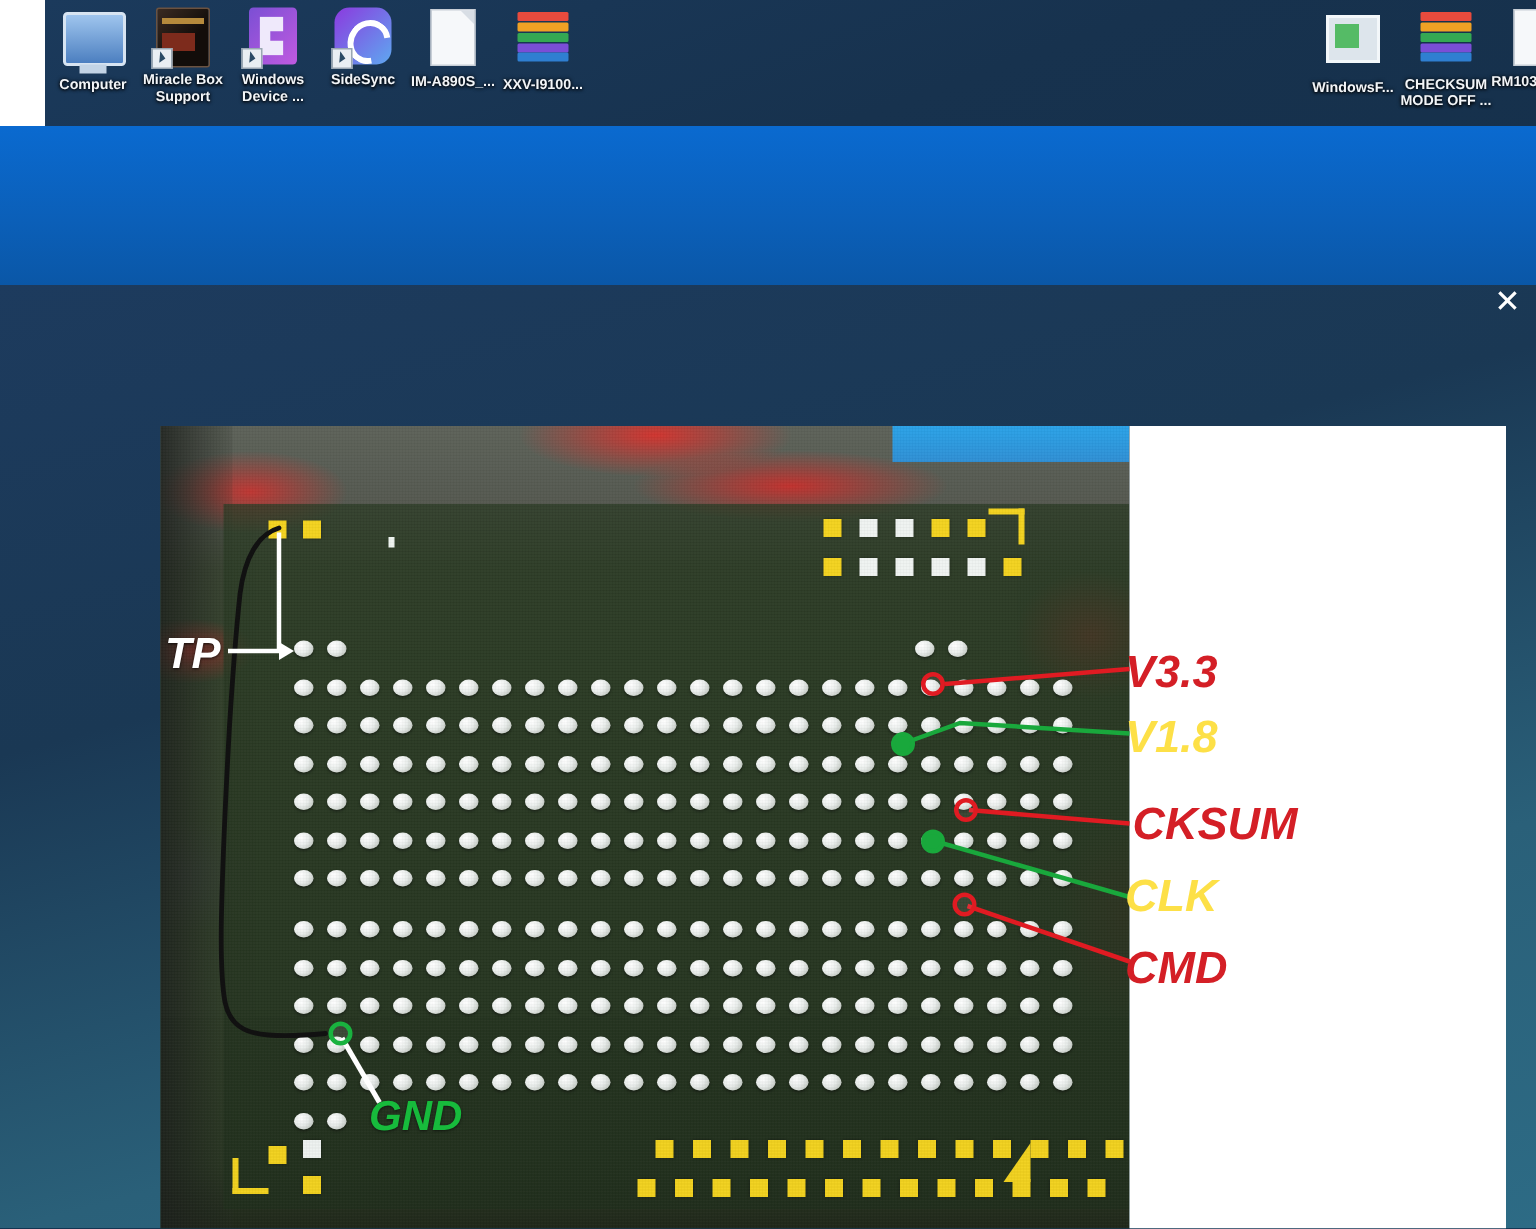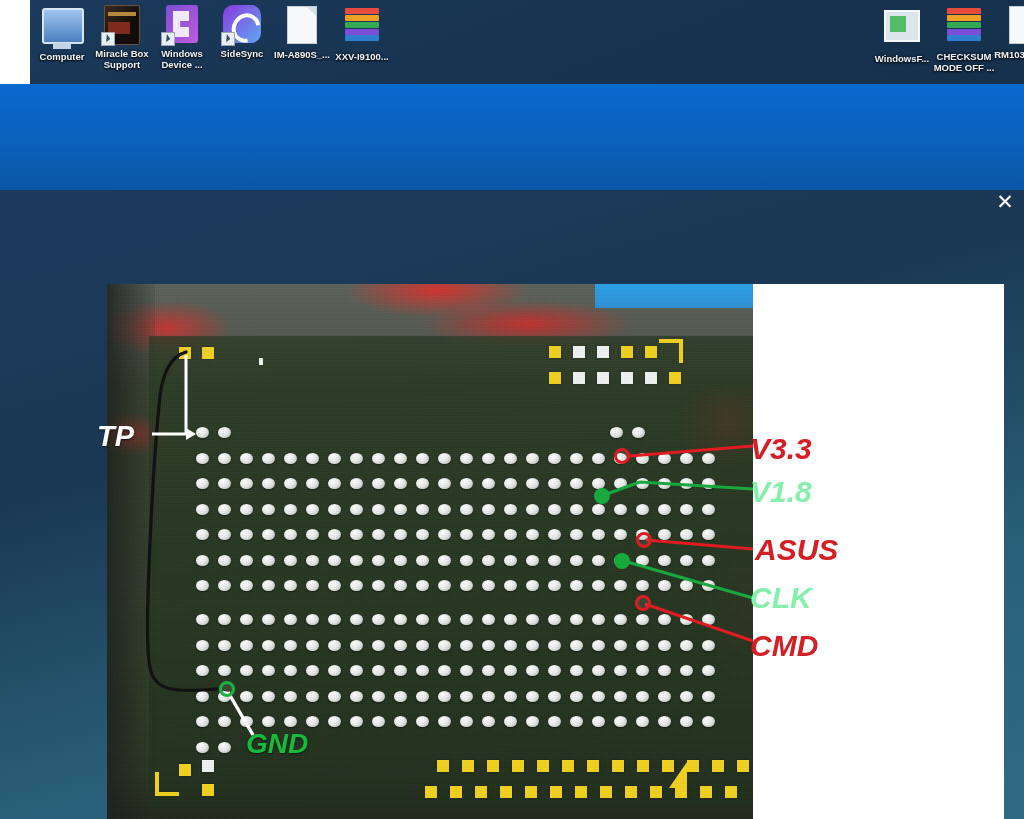--- a/index.html
+++ b/index.html
@@ -129,21 +129,21 @@
   .mk.greenring{border:3px solid #19b23f;background:rgba(255,255,255,.10);}
 
   svg.anno{position:absolute;left:0;top:0;width:1024px;height:819px;overflow:visible;pointer-events:none;}
 
   
   #white-panel{position:absolute;left:753px;top:284px;width:251px;height:535px;background:#fff;z-index:42;}
 
   .label{position:absolute;font-style:italic;font-weight:bold;
      font-family:"Liberation Sans","DejaVu Sans",sans-serif;white-space:nowrap;z-index:50;}
   .label.red{color:#d41f26;}
-  .label.green{color:#86efac;}
+  .label.green{color:#fde047;}
   .label.white{color:#ffffff;text-shadow:0 1px 2px rgba(0,0,0,.7);}
   .label.greenshadow{color:#17bb3c;text-shadow:0 1px 2px rgba(0,0,0,.55);}
 
   
   #close-btn{position:absolute;right:6px;top:188px;width:26px;height:26px;z-index:70;
      display:flex;align-items:center;justify-content:center;color:#fff;font-size:21px;line-height:1;}
 </style>
 </head>
 <body>
 
@@ -981,19 +981,19 @@
   <path fill="none" stroke="#ffffff" stroke-width="3.4" d="M228,692 L253,735"></path>
 </svg>
 
 <div class="mk red" style="left:614px;top:448px;z-index:49"></div>
 <div class="mk green" style="left:594px;top:488px;z-index:49"></div>
 <div class="mk red" style="left:636px;top:532px;z-index:49"></div>
 <div class="mk green" style="left:614px;top:553px;z-index:49"></div>
 <div class="mk red" style="left:635px;top:595px;z-index:49"></div>
 <div class="mk greenring" style="left:219px;top:681px;z-index:49"></div>
 
-<div class="label white" style="left:97px;top:420px;font-size:29px">TP</div>
+<div class="label white" style="left:110px;top:420px;font-size:29px">TP</div>
 <div class="label red" style="left:750px;top:432px;font-size:30px">V3.3</div>
 <div class="label green" style="left:750px;top:475px;font-size:30px">V1.8</div>
-<div class="label red" style="left:755px;top:533px;font-size:30px">ASUS</div>
+<div class="label red" style="left:755px;top:533px;font-size:30px">CKSUM</div>
 <div class="label green" style="left:750px;top:581px;font-size:30px">CLK</div>
 <div class="label red" style="left:750px;top:629px;font-size:30px">CMD</div>
 <div class="label greenshadow" style="left:246px;top:728px;font-size:28px">GND</div>
 
 </body></html>

